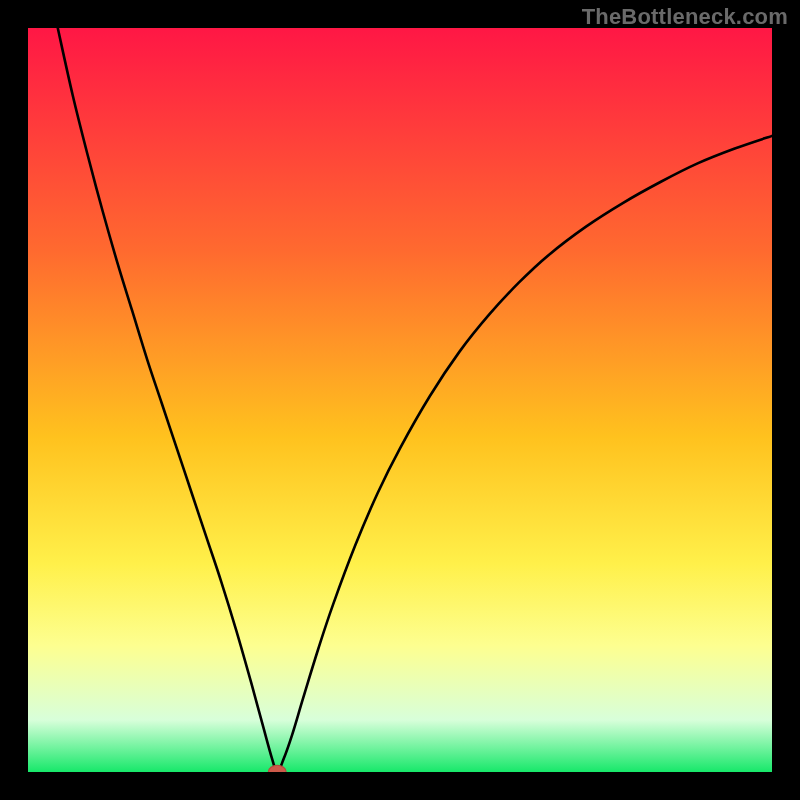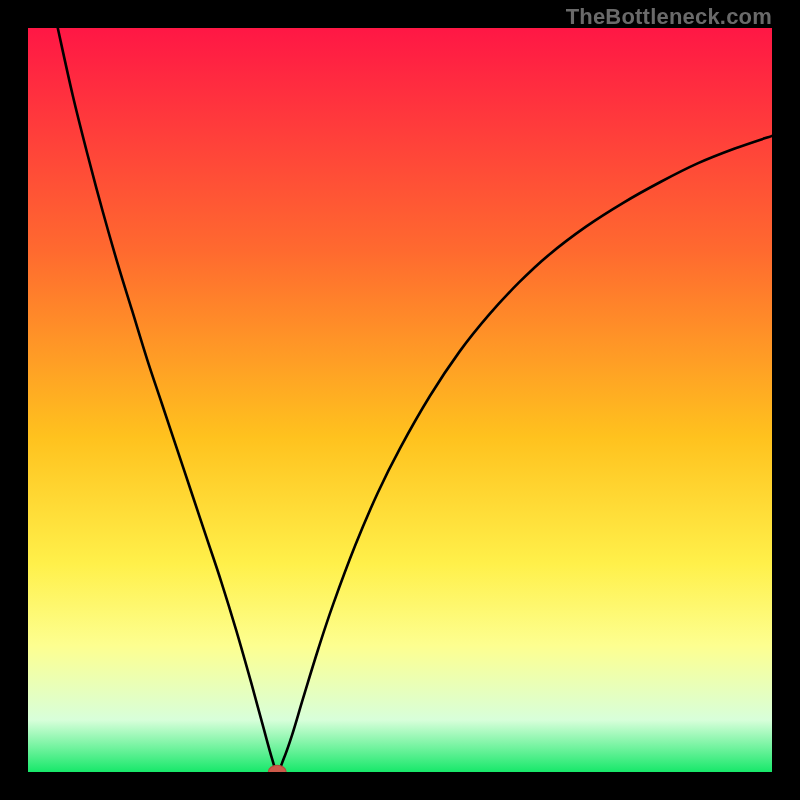--- a/index.html
+++ b/index.html
@@ -13,21 +13,21 @@
   }
   .frame {
     position: relative;
     width: 800px;
     height: 800px;
     background: #000;
   }
   .watermark {
     position: absolute;
     top: 4px;
-    right: 28px;
+    right: 12px;
     color: #6a6a6a;
     font-size: 22px;
     font-weight: 600;
     letter-spacing: 0.2px;
     z-index: 10;
   }
   .plot {
     position: absolute;
     left: 28px;
     top: 28px;

